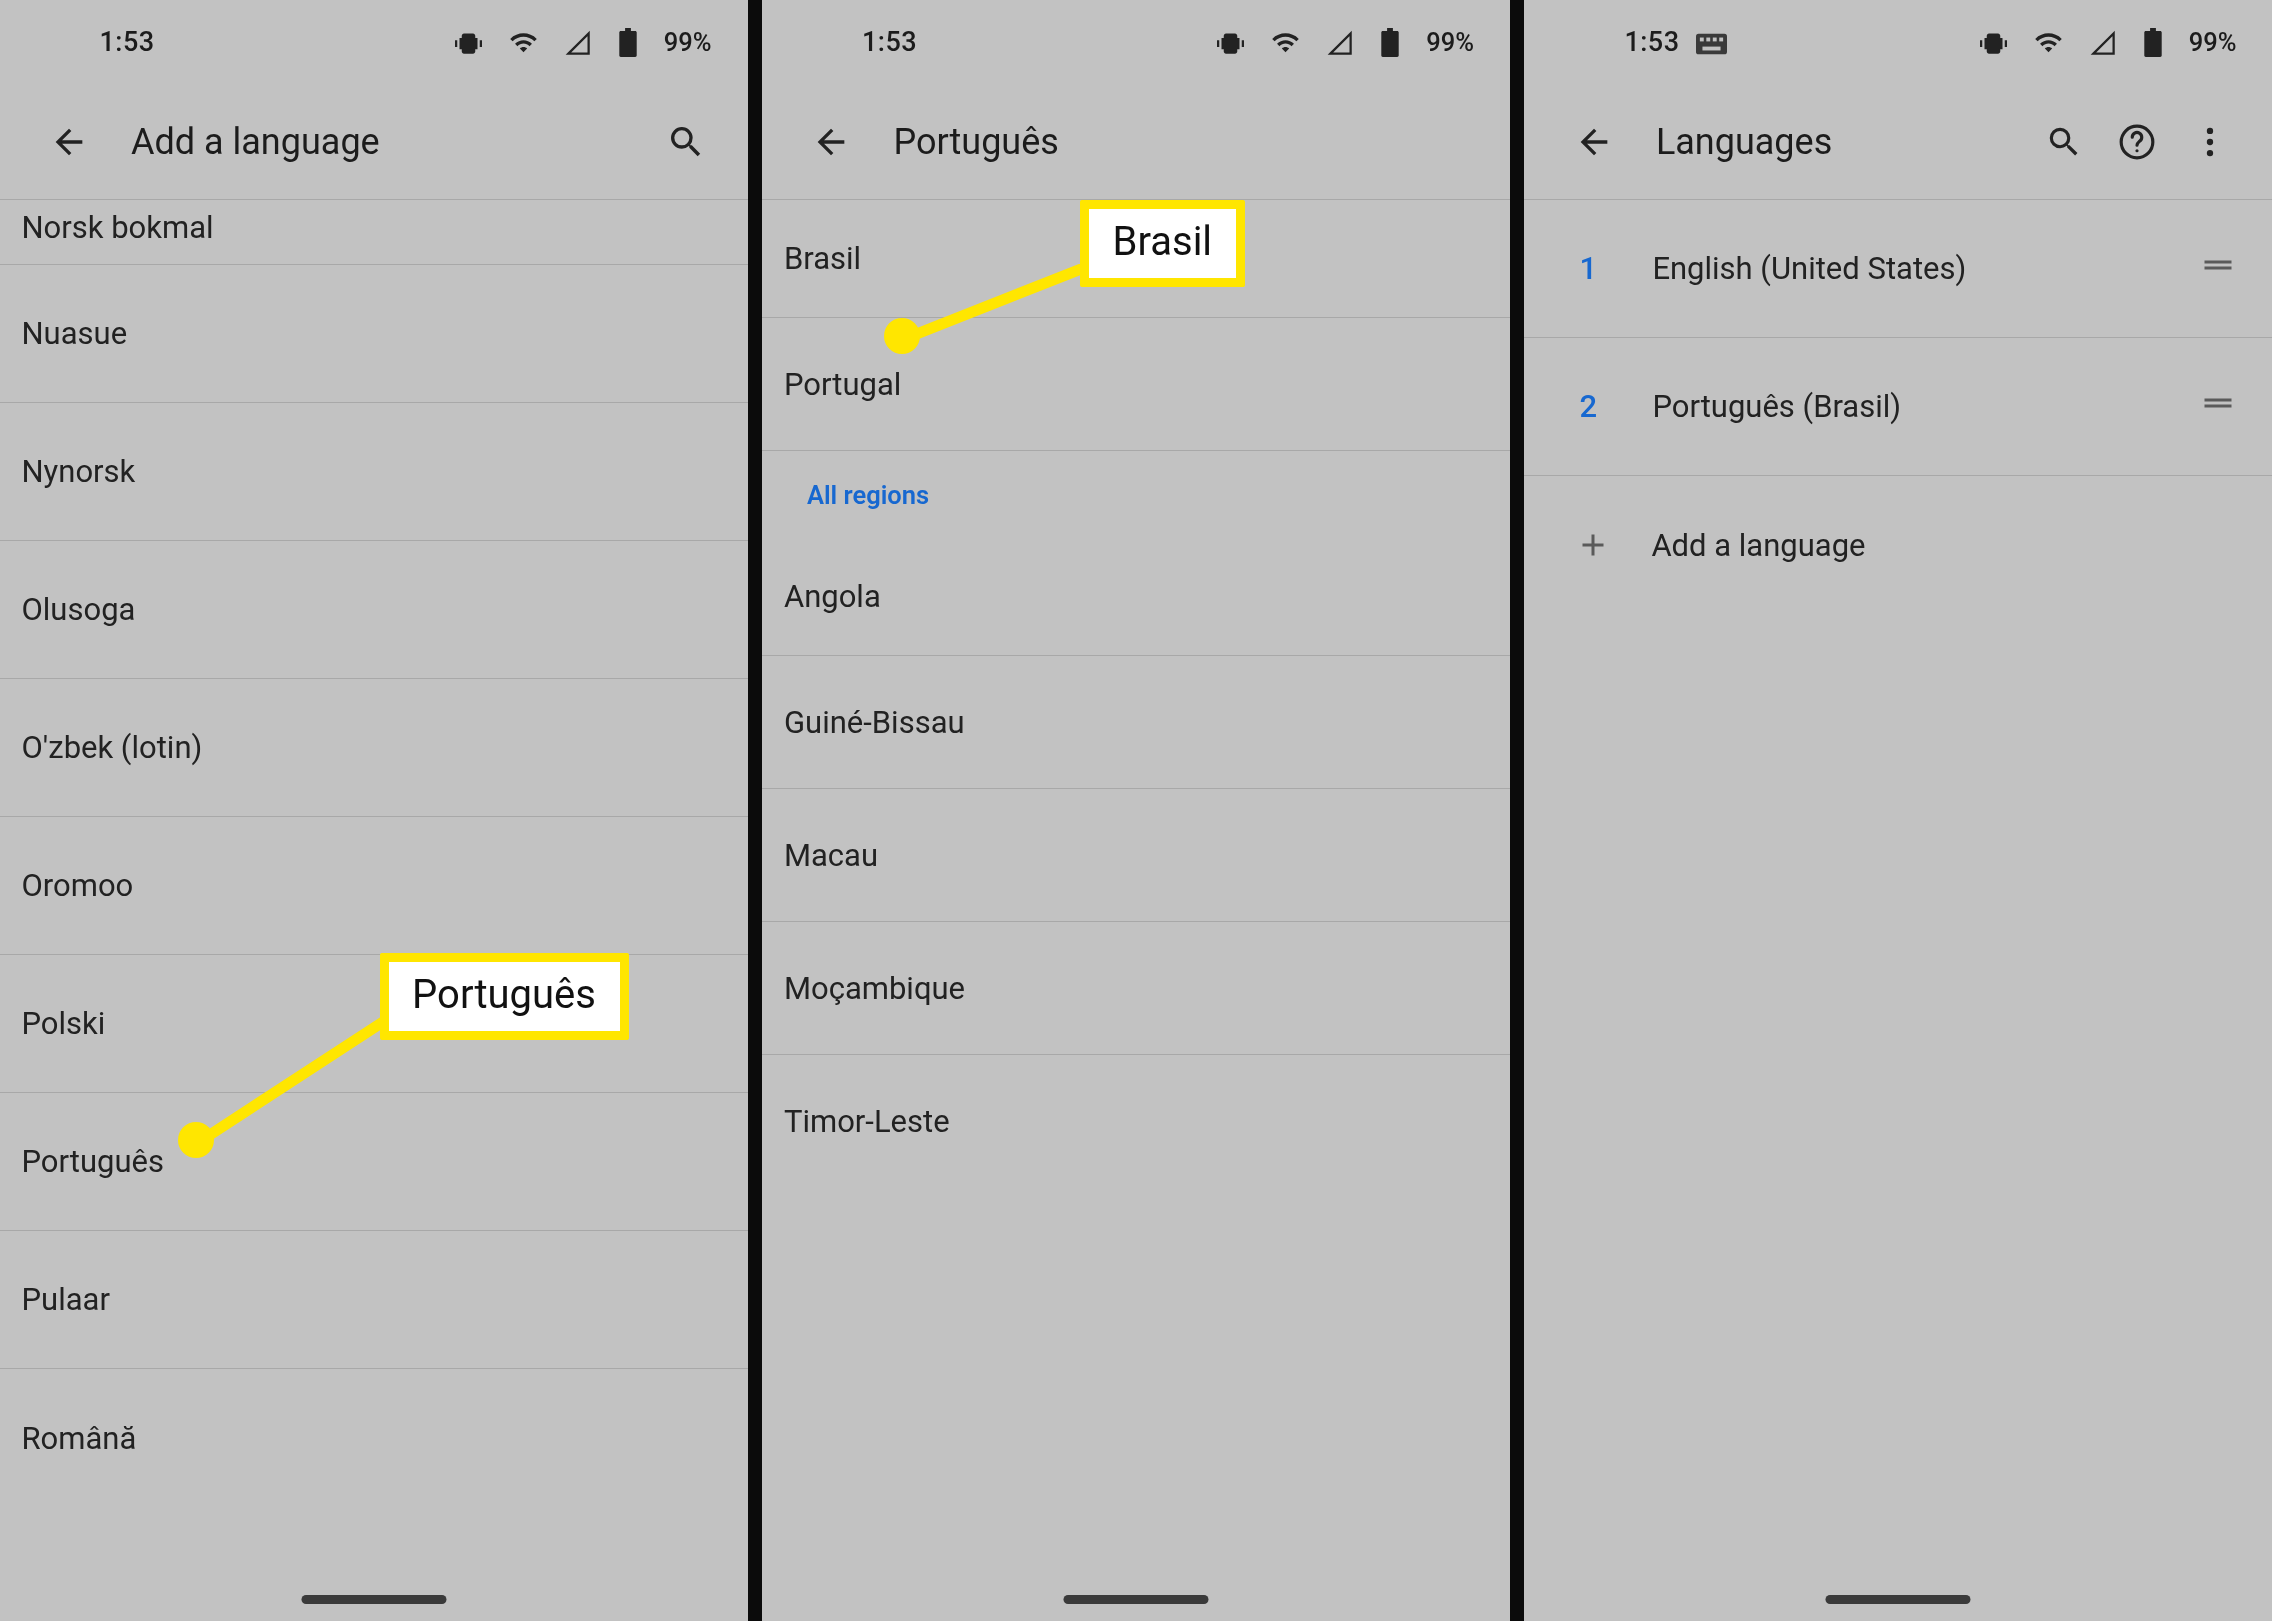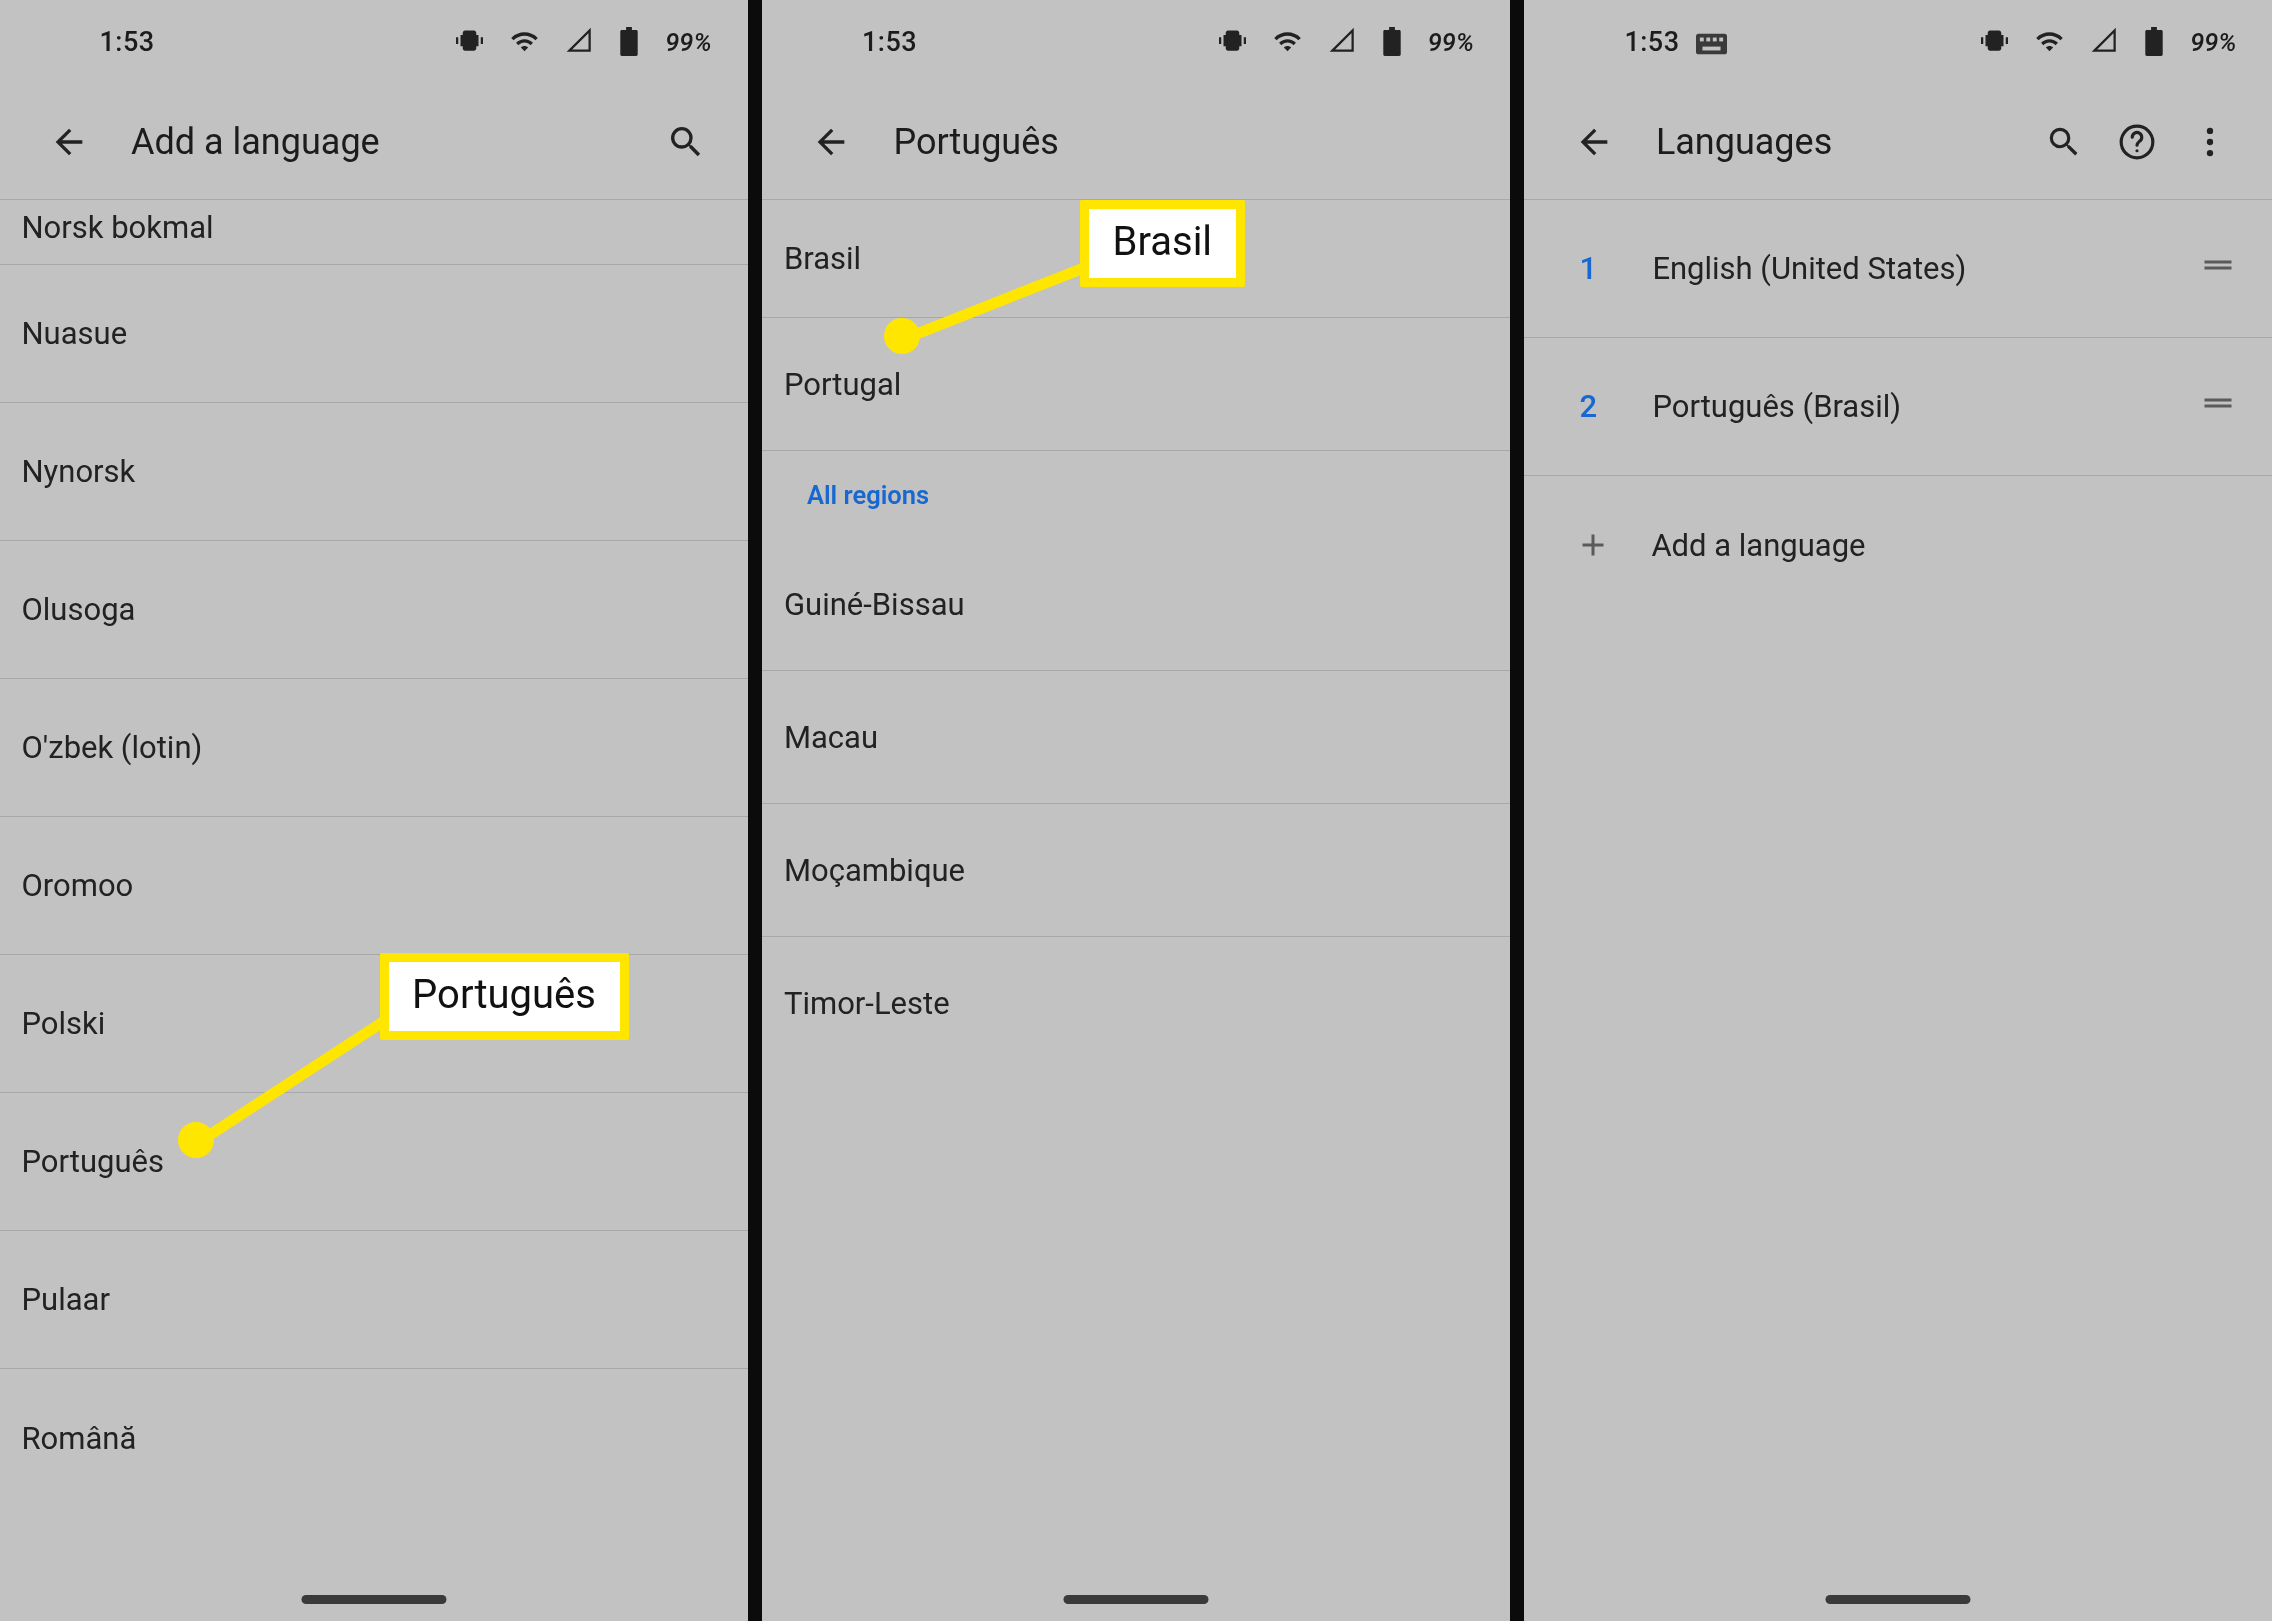--- a/index.html
+++ b/index.html
@@ -30,21 +30,21 @@
   .status-bar {
     height: 84px;
     display: flex;
     align-items: center;
     justify-content: space-between;
     padding: 0 36px 0 100px;
     font-size: 27px;
     color: #1c1c1c;
   }
   .status-left { letter-spacing: 0.5px; font-weight: 500; }
-  .status-right { display: flex; align-items: flex-start; gap: 27px; font-style: italic; }
+  .status-right { display: flex; align-items: flex-end; gap: 27px; }
   .status-right svg { display: block; }
   .batpct { font-size: 25.5px; font-weight: 500; }
   .app-bar {
     height: 116px;
     display: flex;
     align-items: center;
     padding: 0 25.5px 0 33px;
     border-bottom: 0.9px solid #a8a8a8;
   }
   .app-bar .back {
@@ -249,20 +249,23 @@
     </div>
 
     <div class="row" style="height:118px;">
         <span>Brasil</span>
       </div>
     <div class="row" style="height:133px;">
         <span>Portugal</span>
       </div>
 
     <div class="sect-header" style="height:87px;">All regions</div>
+    <div class="row" style="height:118px;">
+        <span>Angola</span>
+      </div>
     <div class="row" style="height:133px;">
         <span>Guiné-Bissau</span>
       </div>
     <div class="row" style="height:133px;">
         <span>Macau</span>
       </div>
     <div class="row" style="height:133px;">
         <span>Moçambique</span>
       </div>
     <div class="row" style="height:133px; border-bottom:none;">

